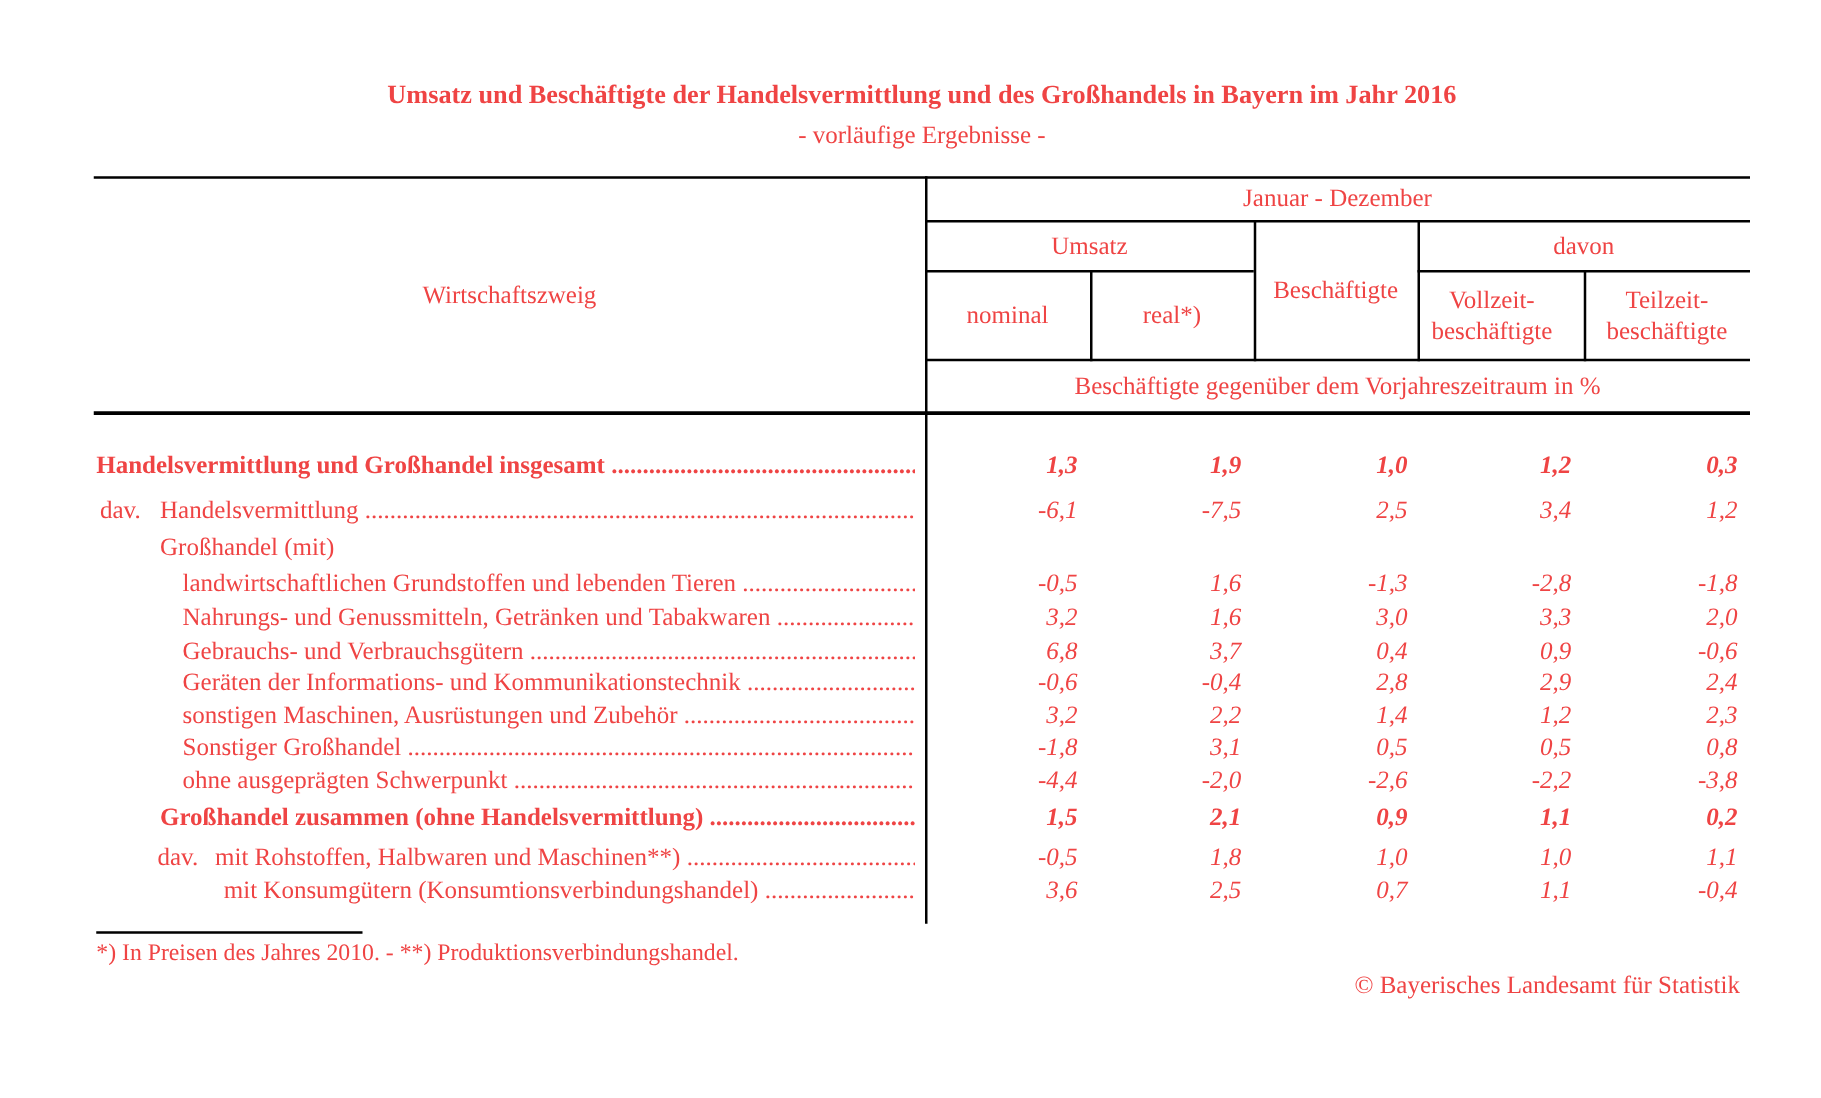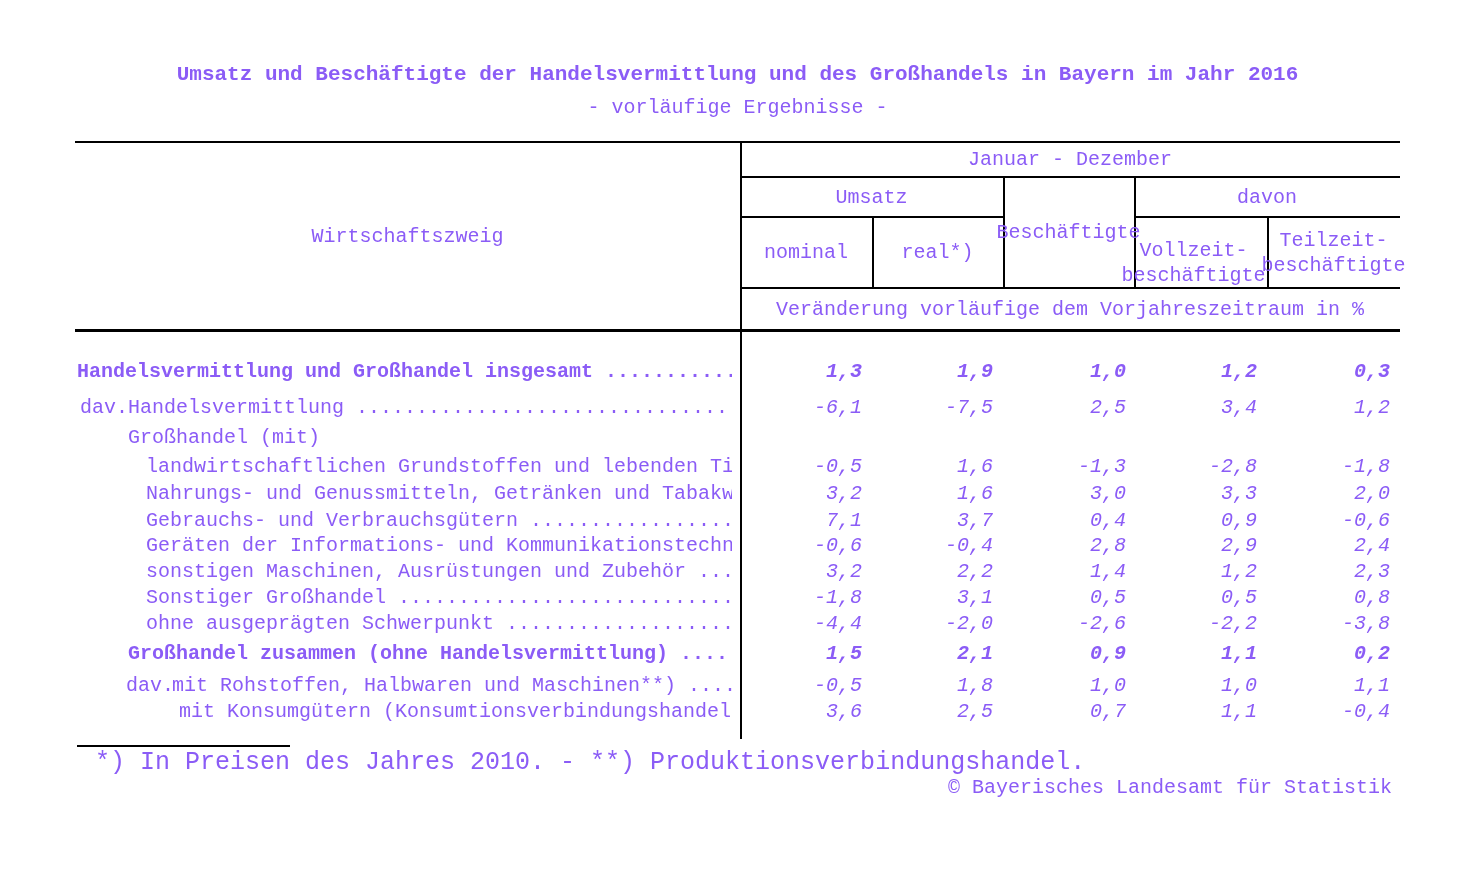--- a/index.html
+++ b/index.html
@@ -1,34 +1,34 @@
 <!DOCTYPE html>
 <html><head>
 <meta charset="utf-8">
 <style>
   html,body{margin:0;padding:0;background:#ffffff;}
-  .page{position:relative;width:1457px;height:878px;background:#fff;color:#8b5cf6;
-        font-family:Liberation Mono, monospace;overflow:hidden;}
+  .page{position:relative;width:1457px;height:878px;background:#fff;color:#ef4444;
+        font-family:Liberation Serif, serif;overflow:hidden;}
   .title{position:absolute;left:75px;top:62px;width:1325px;text-align:center;
          font-size:21px;font-weight:bold;line-height:26px;}
   .subtitle{position:absolute;left:75px;top:95px;width:1325px;text-align:center;
          font-size:20px;line-height:26px;}
   .table{position:absolute;left:75px;top:141px;width:1325px;height:600px;}
   .hl{position:absolute;background:#000;height:2px;}
   .vl{position:absolute;background:#000;width:2px;}
   .hc{position:absolute;display:flex;align-items:center;justify-content:center;
       text-align:center;font-size:20px;line-height:25px;}
   .pre{white-space:pre-line;}
   .trow{position:absolute;left:0;width:1325px;height:26px;font-size:20px;}
   .trow.b{font-weight:bold;}
   .cell{position:absolute;top:0;line-height:26px;white-space:nowrap;}
   .lblwrap{overflow:hidden;}
   .val{text-align:right;padding-right:10px;box-sizing:border-box;font-style:italic;}
   .fnrule{position:absolute;left:77px;top:745px;width:213px;height:2px;background:#000;}
-  .footnote{position:absolute;left:95px;top:750px;font-size:25px;line-height:26px;}
+  .footnote{position:absolute;left:77px;top:750px;font-size:19px;line-height:26px;}
   .copyright{position:absolute;right:65px;top:775px;font-size:20px;line-height:26px;text-align:right;}
 </style>
 </head>
 <body>
 
 <div class="page">
 
   <div class="title">Umsatz und Beschäftigte der Handelsvermittlung und des Großhandels in Bayern im Jahr 2016</div>
   <div class="subtitle">- vorläufige Ergebnisse -</div>
 
@@ -46,25 +46,25 @@
     <div class="vl" style="left:1059px;top:35px;height:113px;"></div>
     <div class="vl" style="left:1192px;top:75px;height:73px;"></div>
 
     <div class="hc" style="left:0;top:2px;width:665px;height:186px;">Wirtschaftszweig</div>
     <div class="hc" style="left:665px;top:2px;width:660px;height:33px;">Januar - Dezember</div>
     <div class="hc" style="left:665px;top:37px;width:263px;height:38px;">Umsatz</div>
     <div class="hc" style="left:928px;top:37px;width:131px;height:109px;">Beschäftigte</div>
     <div class="hc" style="left:1059px;top:37px;width:266px;height:38px;">davon</div>
     <div class="hc" style="left:797px;top:77px;width:131px;height:69px;">real*)</div>
     <div class="hc" style="left:665px;top:77px;width:132px;height:69px;">nominal</div>
-    <div class="hc pre" style="left:1059px;top:77px;width:119px;height:69px;margin-top:10px;">Vollzeit-
+    <div class="hc pre" style="left:1059px;top:77px;width:119px;height:69px;">Vollzeit-
 beschäftigte</div>
     <div class="hc pre" style="left:1192px;top:77px;width:133px;height:69px;">Teilzeit-
 beschäftigte</div>
-    <div class="hc" style="left:665px;top:148px;width:660px;height:40px;">Veränderung vorläufige dem Vorjahreszeitraum in %</div>
+    <div class="hc" style="left:665px;top:148px;width:660px;height:40px;">Beschäftigte gegenüber dem Vorjahreszeitraum in %</div>
 
     <div id="tbody">
         <div class="trow b" style="top: 218px;">
           <div class="cell lblwrap" style="left: 2px; width: 655px;">Handelsvermittlung und Großhandel insgesamt ........................................................................................................................................................................................................................</div>
           <div class="cell val" style="left: 665px; width: 132px;">1,3</div>
           <div class="cell val" style="left: 797px; width: 131px;">1,9</div>
           <div class="cell val" style="left: 928px; width: 133px;">1,0</div>
           <div class="cell val" style="left: 1059px; width: 133px;">1,2</div>
           <div class="cell val" style="left: 1192px; width: 133px;">0,3</div>
         </div>
@@ -96,21 +96,21 @@
         <div class="trow" style="top: 340px;">
           <div class="cell lblwrap" style="left: 71px; width: 586px;">Nahrungs- und Genussmitteln, Getränken und Tabakwaren ........................</div>
           <div class="cell val" style="left: 665px; width: 132px;">3,2</div>
           <div class="cell val" style="left: 797px; width: 131px;">1,6</div>
           <div class="cell val" style="left: 928px; width: 133px;">3,0</div>
           <div class="cell val" style="left: 1059px; width: 133px;">3,3</div>
           <div class="cell val" style="left: 1192px; width: 133px;">2,0</div>
         </div>
         <div class="trow" style="top: 367px;">
           <div class="cell lblwrap" style="left: 71px; width: 586px;">Gebrauchs- und Verbrauchsgütern ........................................................................................................................................................................................................................................................................................................................................</div>
-          <div class="cell val" style="left: 665px; width: 132px;">7,1</div>
+          <div class="cell val" style="left: 665px; width: 132px;">6,8</div>
           <div class="cell val" style="left: 797px; width: 131px;">3,7</div>
           <div class="cell val" style="left: 928px; width: 133px;">0,4</div>
           <div class="cell val" style="left: 1059px; width: 133px;">0,9</div>
           <div class="cell val" style="left: 1192px; width: 133px;">-0,6</div>
         </div>
         <div class="trow" style="top: 392px;">
           <div class="cell lblwrap" style="left: 71px; width: 586px;">Geräten der Informations- und Kommunikationstechnik ........................................................................</div>
           <div class="cell val" style="left: 665px; width: 132px;">-0,6</div>
           <div class="cell val" style="left: 797px; width: 131px;">-0,4</div>
           <div class="cell val" style="left: 928px; width: 133px;">2,8</div>

